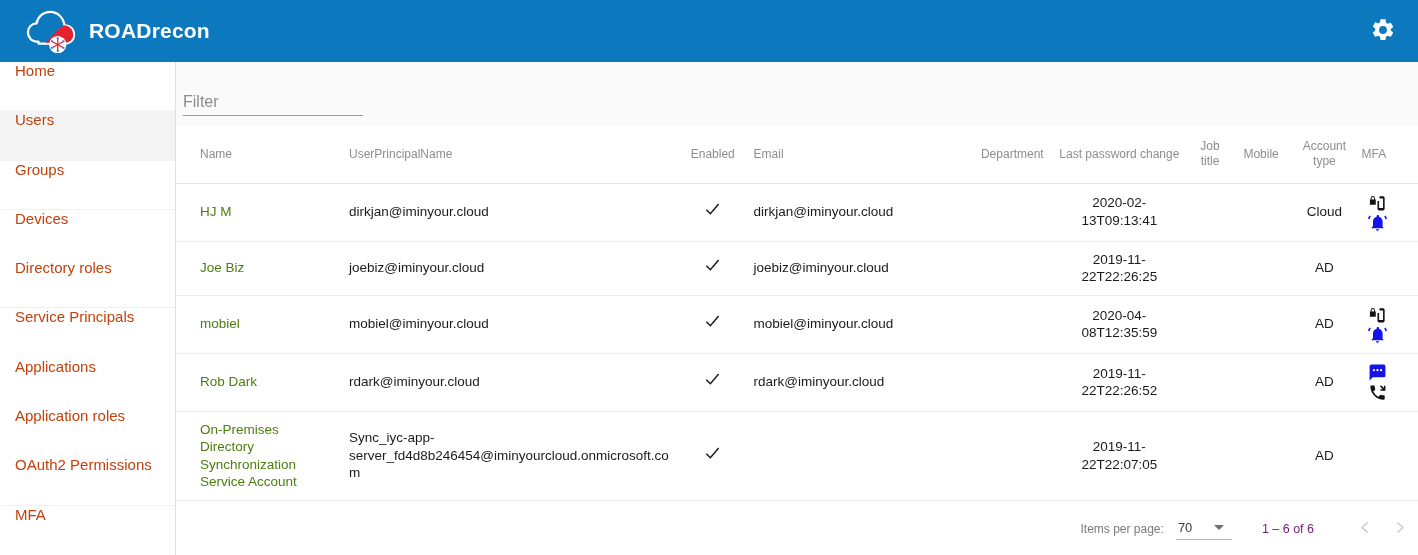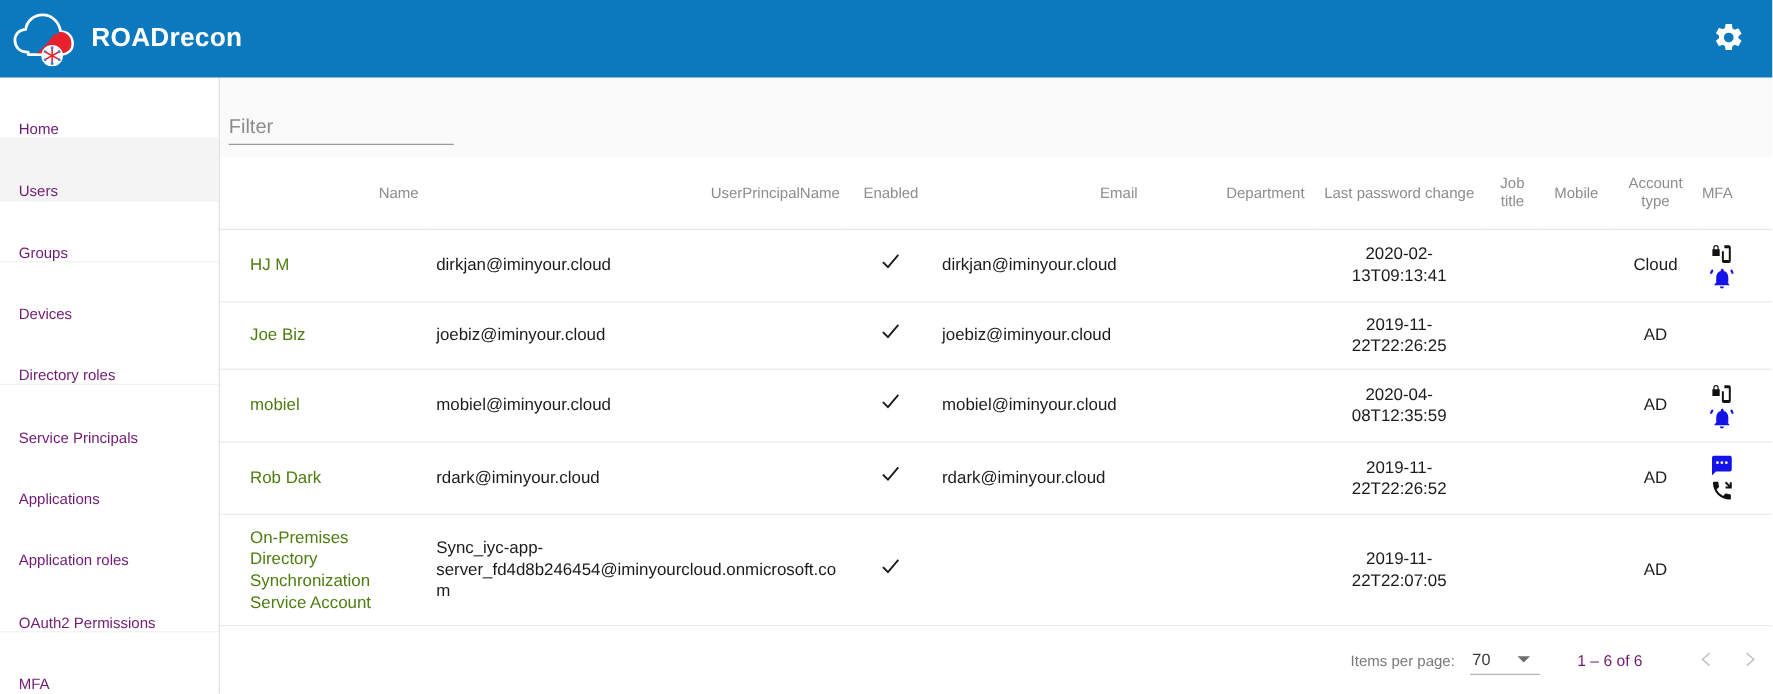--- a/index.html
+++ b/index.html
@@ -13,21 +13,21 @@
   }
 
   
   #app { width: 1418px; height: 555px; position: relative; }
 
   .toolbar {
     height: 62px;
     background: #0c78be;
     display: flex;
     align-items: center;
-    padding: 0 18px 0 10px;
+    padding: 0 18px 0 26px;
     position: relative;
     z-index: 5;
   }
   .brand { display: flex; align-items: center; gap: 13px; }
   .logo { width: 50px; height: 44px; display: block; }
   .brand-title {
     color: #ffffff;
     font-size: 21px;
     font-weight: 700;
     letter-spacing: .2px;
@@ -49,24 +49,24 @@
     width: 176px;
     min-width: 176px;
     background: #ffffff;
     border-right: 1px solid #e0e0e0;
     overflow: hidden;
     position: relative;
   }
   .nav-item {
     height: 49.3px;
     display: flex;
-    align-items: flex-end;
+    align-items: flex-start;
     padding-left: 15px;
-    font-size: 12px;
-    color: #701a75;
+    font-size: 15px;
+    color: #c2410c;
     cursor: pointer;
     border-bottom: 1px solid #f1f1f1;
     user-select: none;
   }
   .nav-item.selected { background: #f4f4f4; }
   .nav-item.no-border { border-bottom: 1px solid transparent; }
 
   
   .content {
     flex: 1 1 auto;
@@ -101,21 +101,21 @@
   .table-wrap { flex: 1 1 auto; overflow: hidden; }
   table.grid {
     width: 100%;
     border-collapse: collapse;
     table-layout: fixed;
   }
   table.grid thead th {
     font-size: 12px;
     font-weight: 400;
     color: #8d8d8d;
-    text-align: right;
+    text-align: left;
     vertical-align: middle;
     height: 57px;
     padding: 0 6px;
     border-bottom: 1px solid #e6e6e6;
     line-height: 1.25;
     background: #fff;
   }
   table.grid tbody td {
     font-size: 13.5px;
     color: #1b1b1b;

